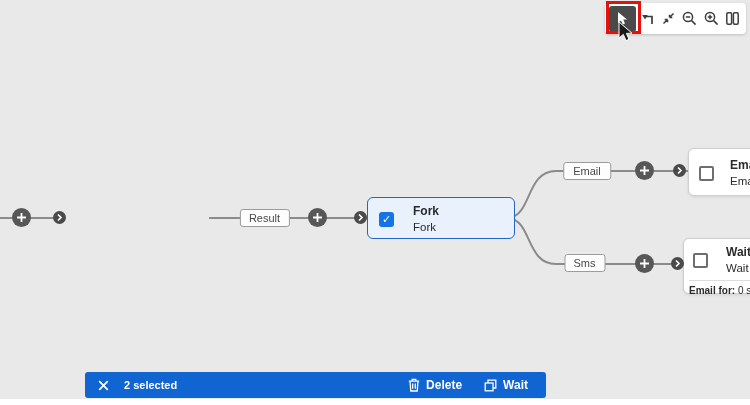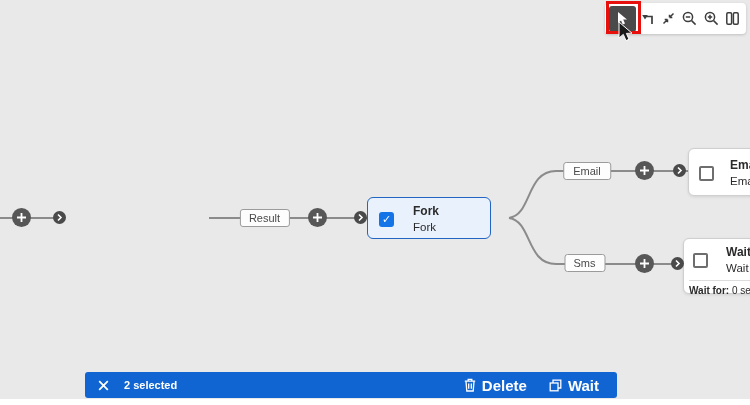--- a/index.html
+++ b/index.html
@@ -52,27 +52,27 @@
   #red-box { position:absolute; left:606px; top:1px; width:35px; height:33px;
     border:3px solid #e8100c; z-index:11; pointer-events:none; }
   #cursor { position:absolute; left:618px; top:21px; z-index:12; pointer-events:none; }
   #zoom-box { position:absolute; left:672px; top:37px; width:74px; height:17px; background:#fff;
     border-radius:3px; box-shadow:0 1px 2px rgba(0,0,0,.15); display:flex; align-items:center;
     justify-content:space-between; padding:0 9px; z-index:10; }
   #zoom-box .reset { font-size:10.5px; color:#2e2e2e; cursor:pointer; }
   #zoom-box .pct { font-size:10.5px; font-weight:bold; color:#1b1b1b; }
 
   
-  #sel-bar { position:absolute; left:85px; top:372px; width:532px; height:26px; background:#1065d2;
+  #sel-bar { position:absolute; left:85px; top:372px; width:461px; height:26px; background:#1065d2;
     border-radius:3px; display:flex; align-items:center; z-index:10; color:#fff; }
   #sel-bar .left { display:flex; align-items:center; gap:15px; padding-left:13px; }
   #sel-bar .spacer { flex:1; }
   #sel-bar .right { display:flex; align-items:center; gap:22px; padding-right:18px; }
   .sel-count { font-size:11px; font-weight:bold; }
-  .bar-btn { display:flex; align-items:center; gap:6px; font-size:15px; font-weight:600; cursor:pointer; }
+  .bar-btn { display:flex; align-items:center; gap:6px; font-size:12px; font-weight:600; cursor:pointer; }
   .close-x { display:flex; align-items:center; cursor:pointer; }
 </style>
 </head>
 <body>
 
 <div id="stage">
   <div id="canvas">
 
     <svg id="edges" width="750" height="399">
       <path d="M0 218 H64" stroke="#8b8b8b" stroke-width="2" fill="none"></path>
@@ -121,21 +121,21 @@
       <svg width="9" height="9" viewBox="0 0 9 9">
           <path d="M3 1.5 L6 4.5 L3 7.5" stroke="#fff" stroke-width="1.6" fill="none"></path>
         </svg>
     </div>
 
     <div class="edge-label" style="left:265px; top:218px;padding-left:8px;">Result</div>
     <div class="edge-label" style="left:587px; top:171px;">Email</div>
     <div class="edge-label" style="left:585px; top:263px;padding-left:8px;">Sms</div>
 
 
-    <div class="node node-fork" style="left:367px; top:197px; width:124px; height:42px;">
+    <div class="node node-fork" style="left:367px; top:197px; width:148px; height:42px;">
       <div class="node-header" style="padding:6px 10px 0 11px;">
         <div class="cb checked"></div>
         <div class="titles" style="margin-left:10px;">
           <span class="node-title">Fork</span>
           <span class="node-sub">Fork</span>
         </div>
       </div>
     </div>
 
     <div class="node node-card" style="left:688px; top:148px; width:95px; height:48px;">
@@ -151,21 +151,21 @@
     <div class="node node-card" style="left:683px; top:238px; width:100px; height:56px;">
       <div class="node-header" style="padding:6px 8px 0 9px;">
         <div class="cb unchecked"></div>
         <div class="titles" style="margin-left:9px;">
           <span class="node-title">Wait</span>
           <span class="node-sub">Wait</span>
         </div>
       </div>
       <div class="divider" style="margin-top:4px;"></div>
       <div class="node-detail" style="padding:3px 4px 0 5px; font-size:10px; white-space:nowrap;">
-        <b>Wait for:</b>
+        <b>Email for:</b>
         <span>0 seconds</span>
       </div>
     </div>
   </div>
 
   <div id="toolbar">
     <div class="tool-sel">
       <svg width="14" height="15" viewBox="0 0 14 15">
         <path d="M3 1 L3 12 L6 9.4 L7.8 13.4 L10 12.4 L8.2 8.6 L12 8.4 Z" fill="#fff"></path>
       </svg>

